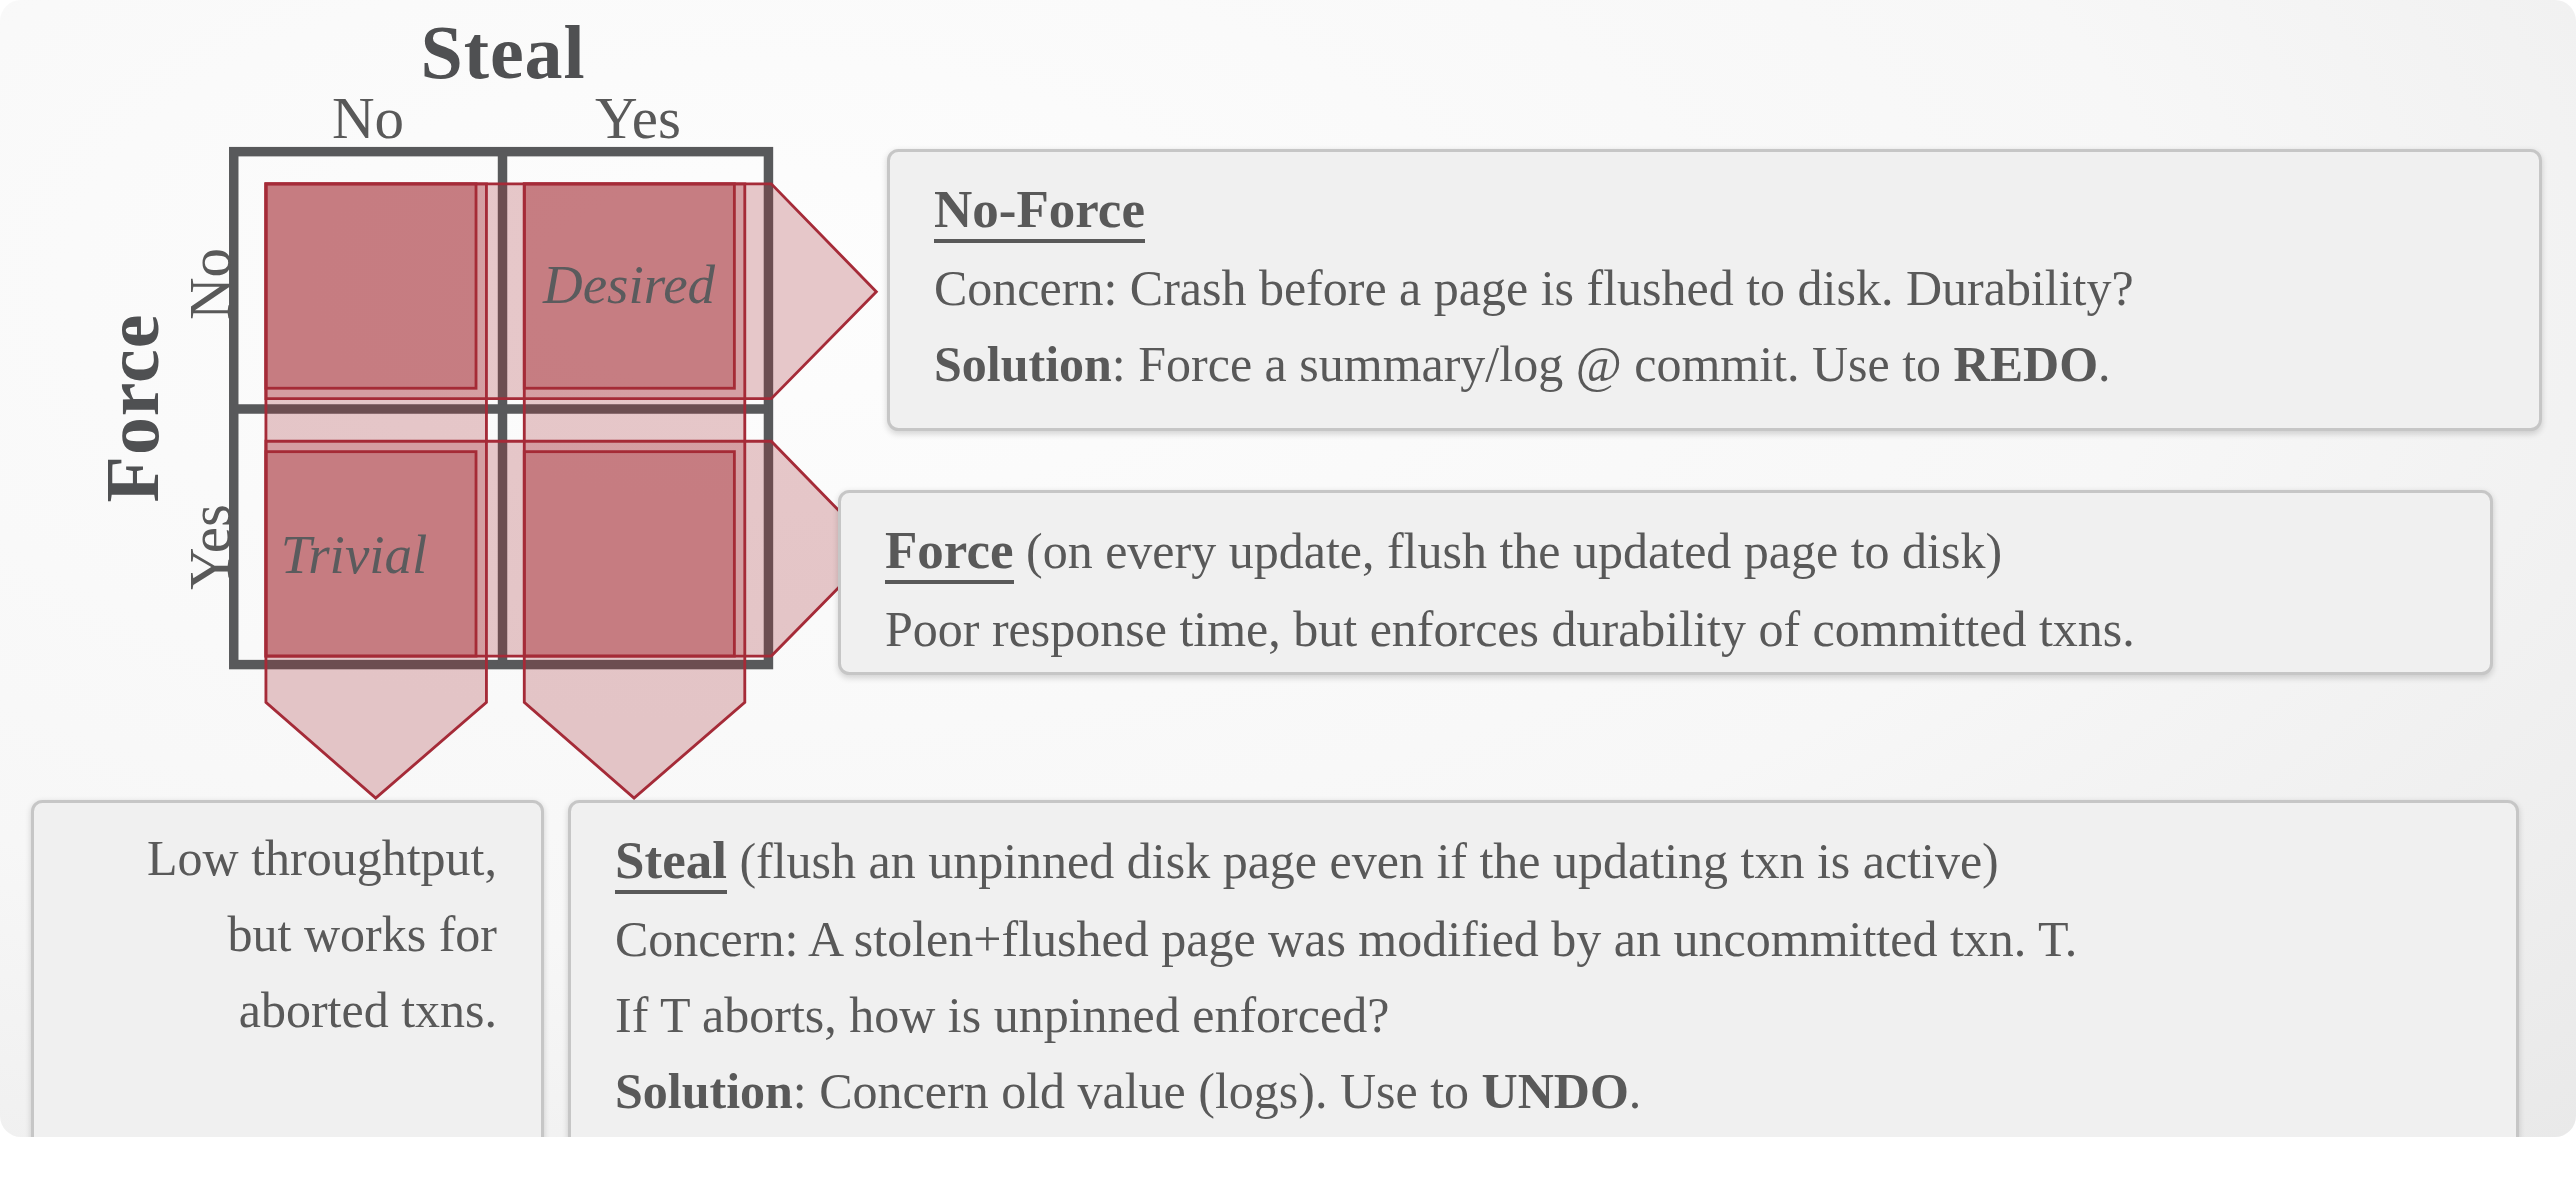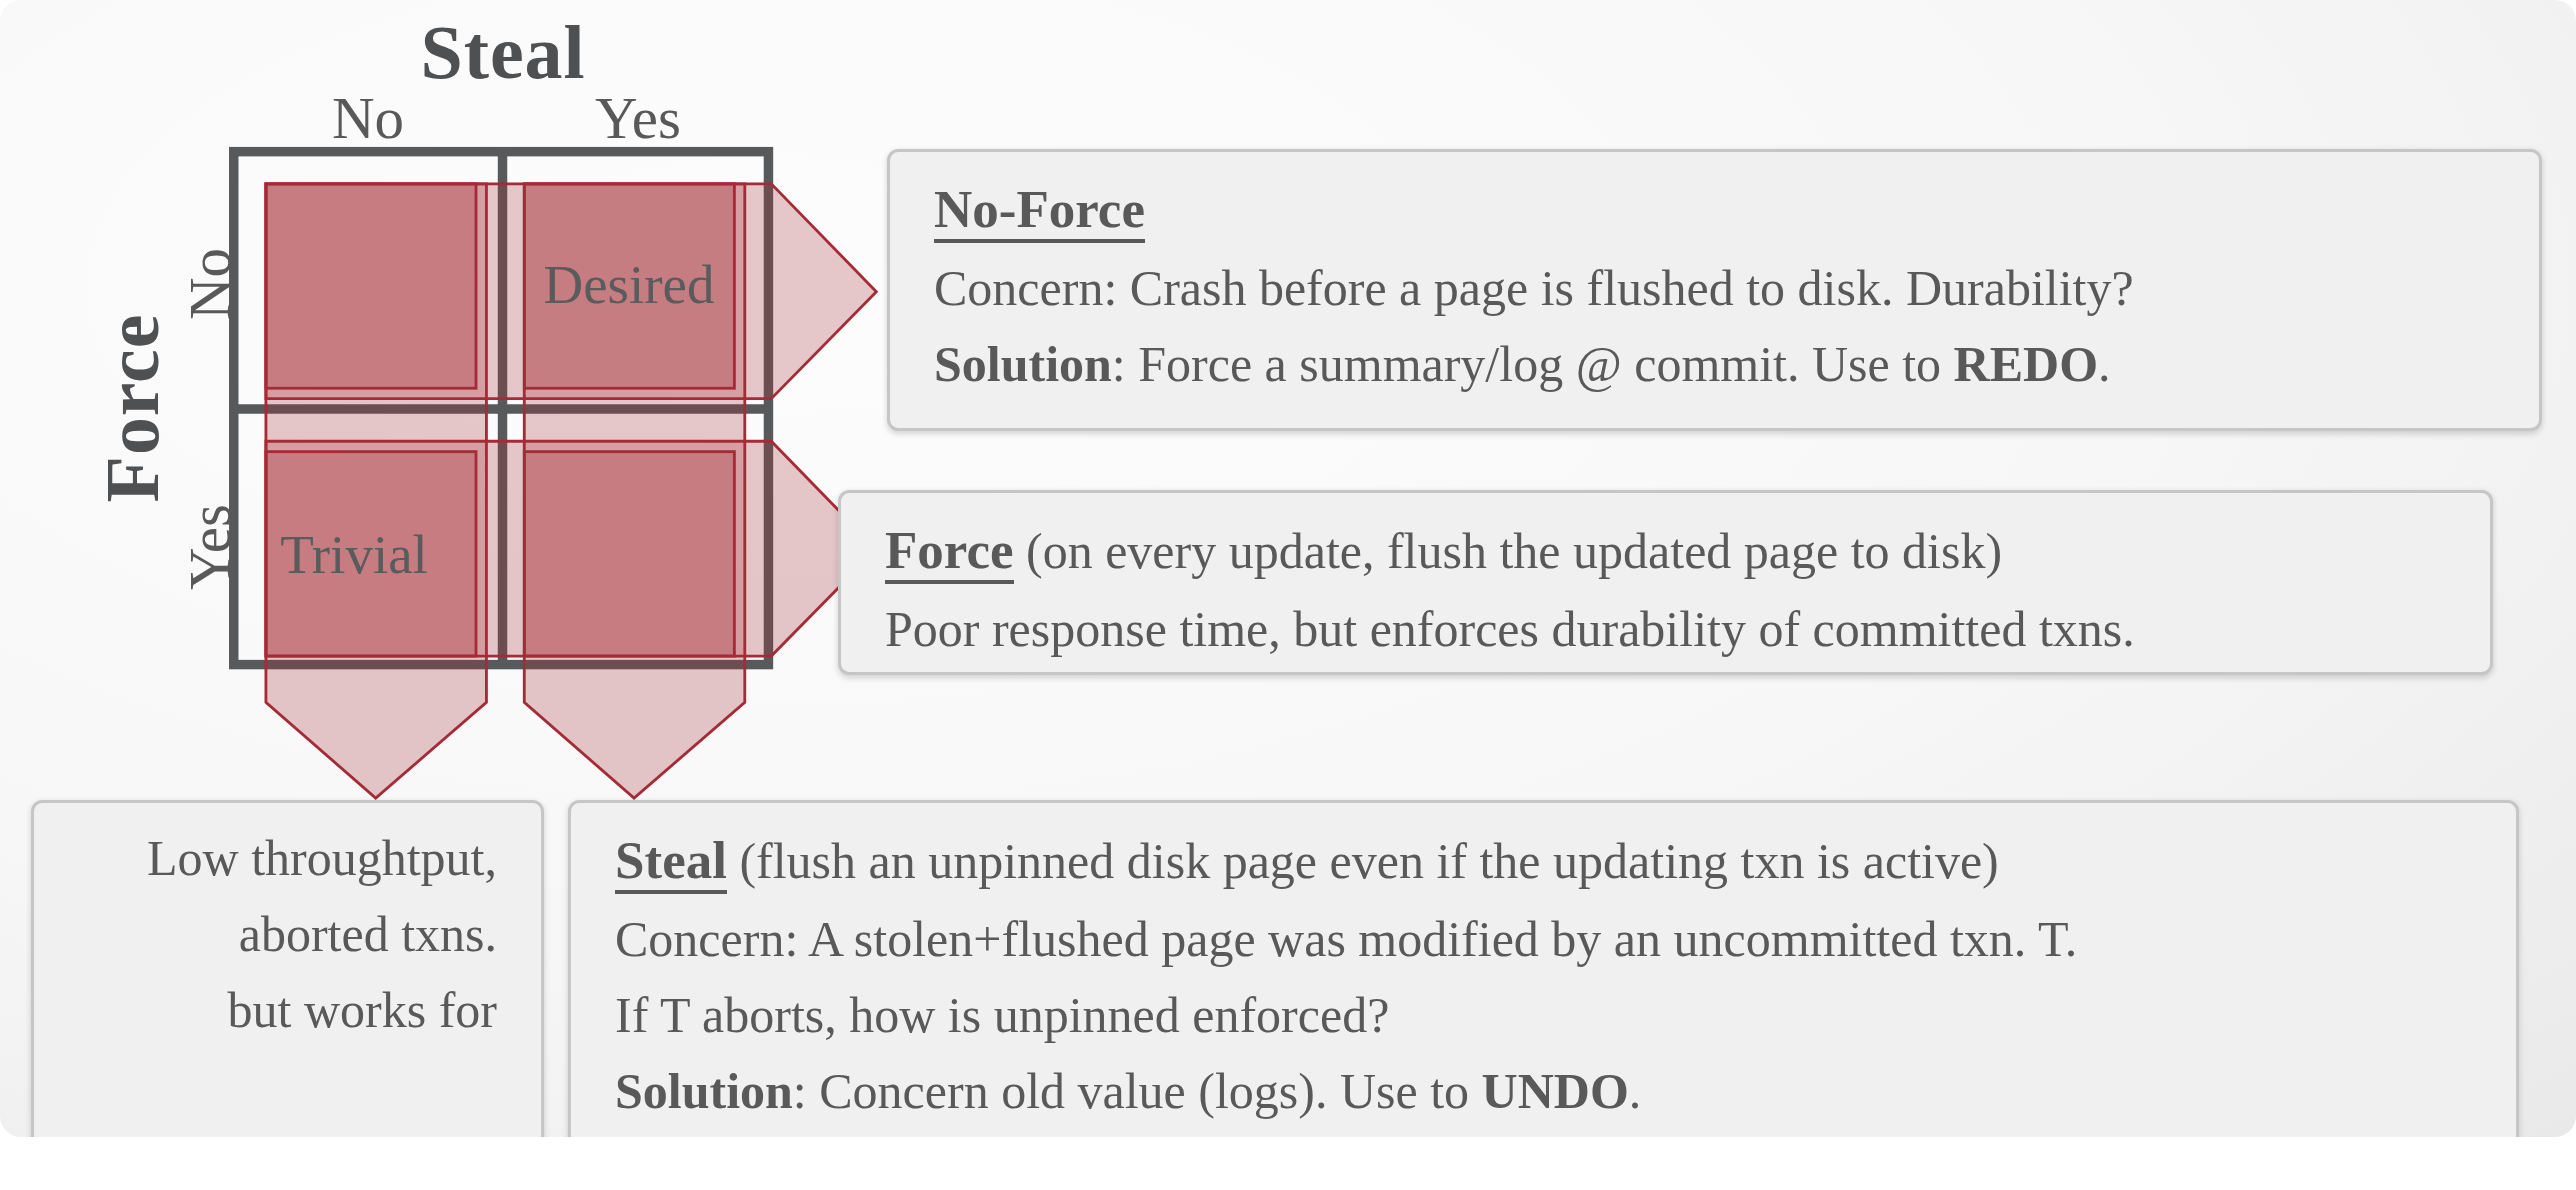--- a/index.html
+++ b/index.html
@@ -13,21 +13,21 @@
     font-family:"Liberation Serif","DejaVu Serif",serif;
     color:var(--ink);
     border-radius:21px;
   }
   svg.layer{position:absolute;left:0;top:0;}
   .abs{position:absolute;}
   .center{transform:translate(-50%,-50%);}
   .rot{transform:translate(-50%,-50%) rotate(-90deg);}
   .axis-title{font-weight:bold;font-size:76px;color:#4f5052;letter-spacing:0.9px;white-space:nowrap;}
   .axis-tick{font-size:59px;white-space:nowrap;}
-  .cell-label{font-size:55px;color:#5a5b5d;white-space:nowrap;}
+  .cell-label{font-style:italic;font-size:55px;color:#5a5b5d;white-space:nowrap;}
   .tbox{
     position:absolute; background:var(--box-bg);
     border:3.8px solid var(--box-border); border-radius:11.4px;
     box-shadow:0 2.8px 6.6px rgba(0,0,0,0.16);
     box-sizing:border-box; font-size:50px; line-height:1.52;
     padding:17px 44px; color:var(--ink);
   }
   .tbox .hd{font-weight:bold;font-size:53px;}
   .u{border-bottom:4.7px solid var(--ink); padding-bottom:0.9px;}
   .b{font-weight:bold;}
@@ -79,22 +79,22 @@
     <p><span class="b">Solution</span><span>: Force a summary/log @ commit. Use to </span><span class="b">REDO</span><span>.</span></p>
   </div>
 
   <div class="tbox" style="left:838px;top:490px;width:1655px;height:185px">
     <p><span class="hd u">Force</span><span> (on every update, flush the updated page to disk)</span></p>
     <p><span>Poor response time, but enforces durability of committed txns.</span></p>
   </div>
 
   <div class="tbox right" style="left:31px;top:800px;width:513px;height:367px">
     <p><span>Low throughtput,</span></p>
+    <p><span>but works for</span></p>
     <p><span>aborted txns.</span></p>
-    <p><span>but works for</span></p>
   </div>
 
   <div class="tbox" style="left:568px;top:800px;width:1951px;height:367px">
     <p><span class="hd u">Steal</span><span> (flush an unpinned disk page even if the updating txn is active)</span></p>
     <p><span>Concern: A stolen+flushed page was modified by an uncommitted txn. T.</span></p>
     <p><span>If T aborts, how is unpinned enforced?</span></p>
     <p><span class="b">Solution</span><span>: Concern old value (logs). Use to </span><span class="b">UNDO</span><span>.</span></p>
   </div>
 
   <div id="copyright">©</div>

